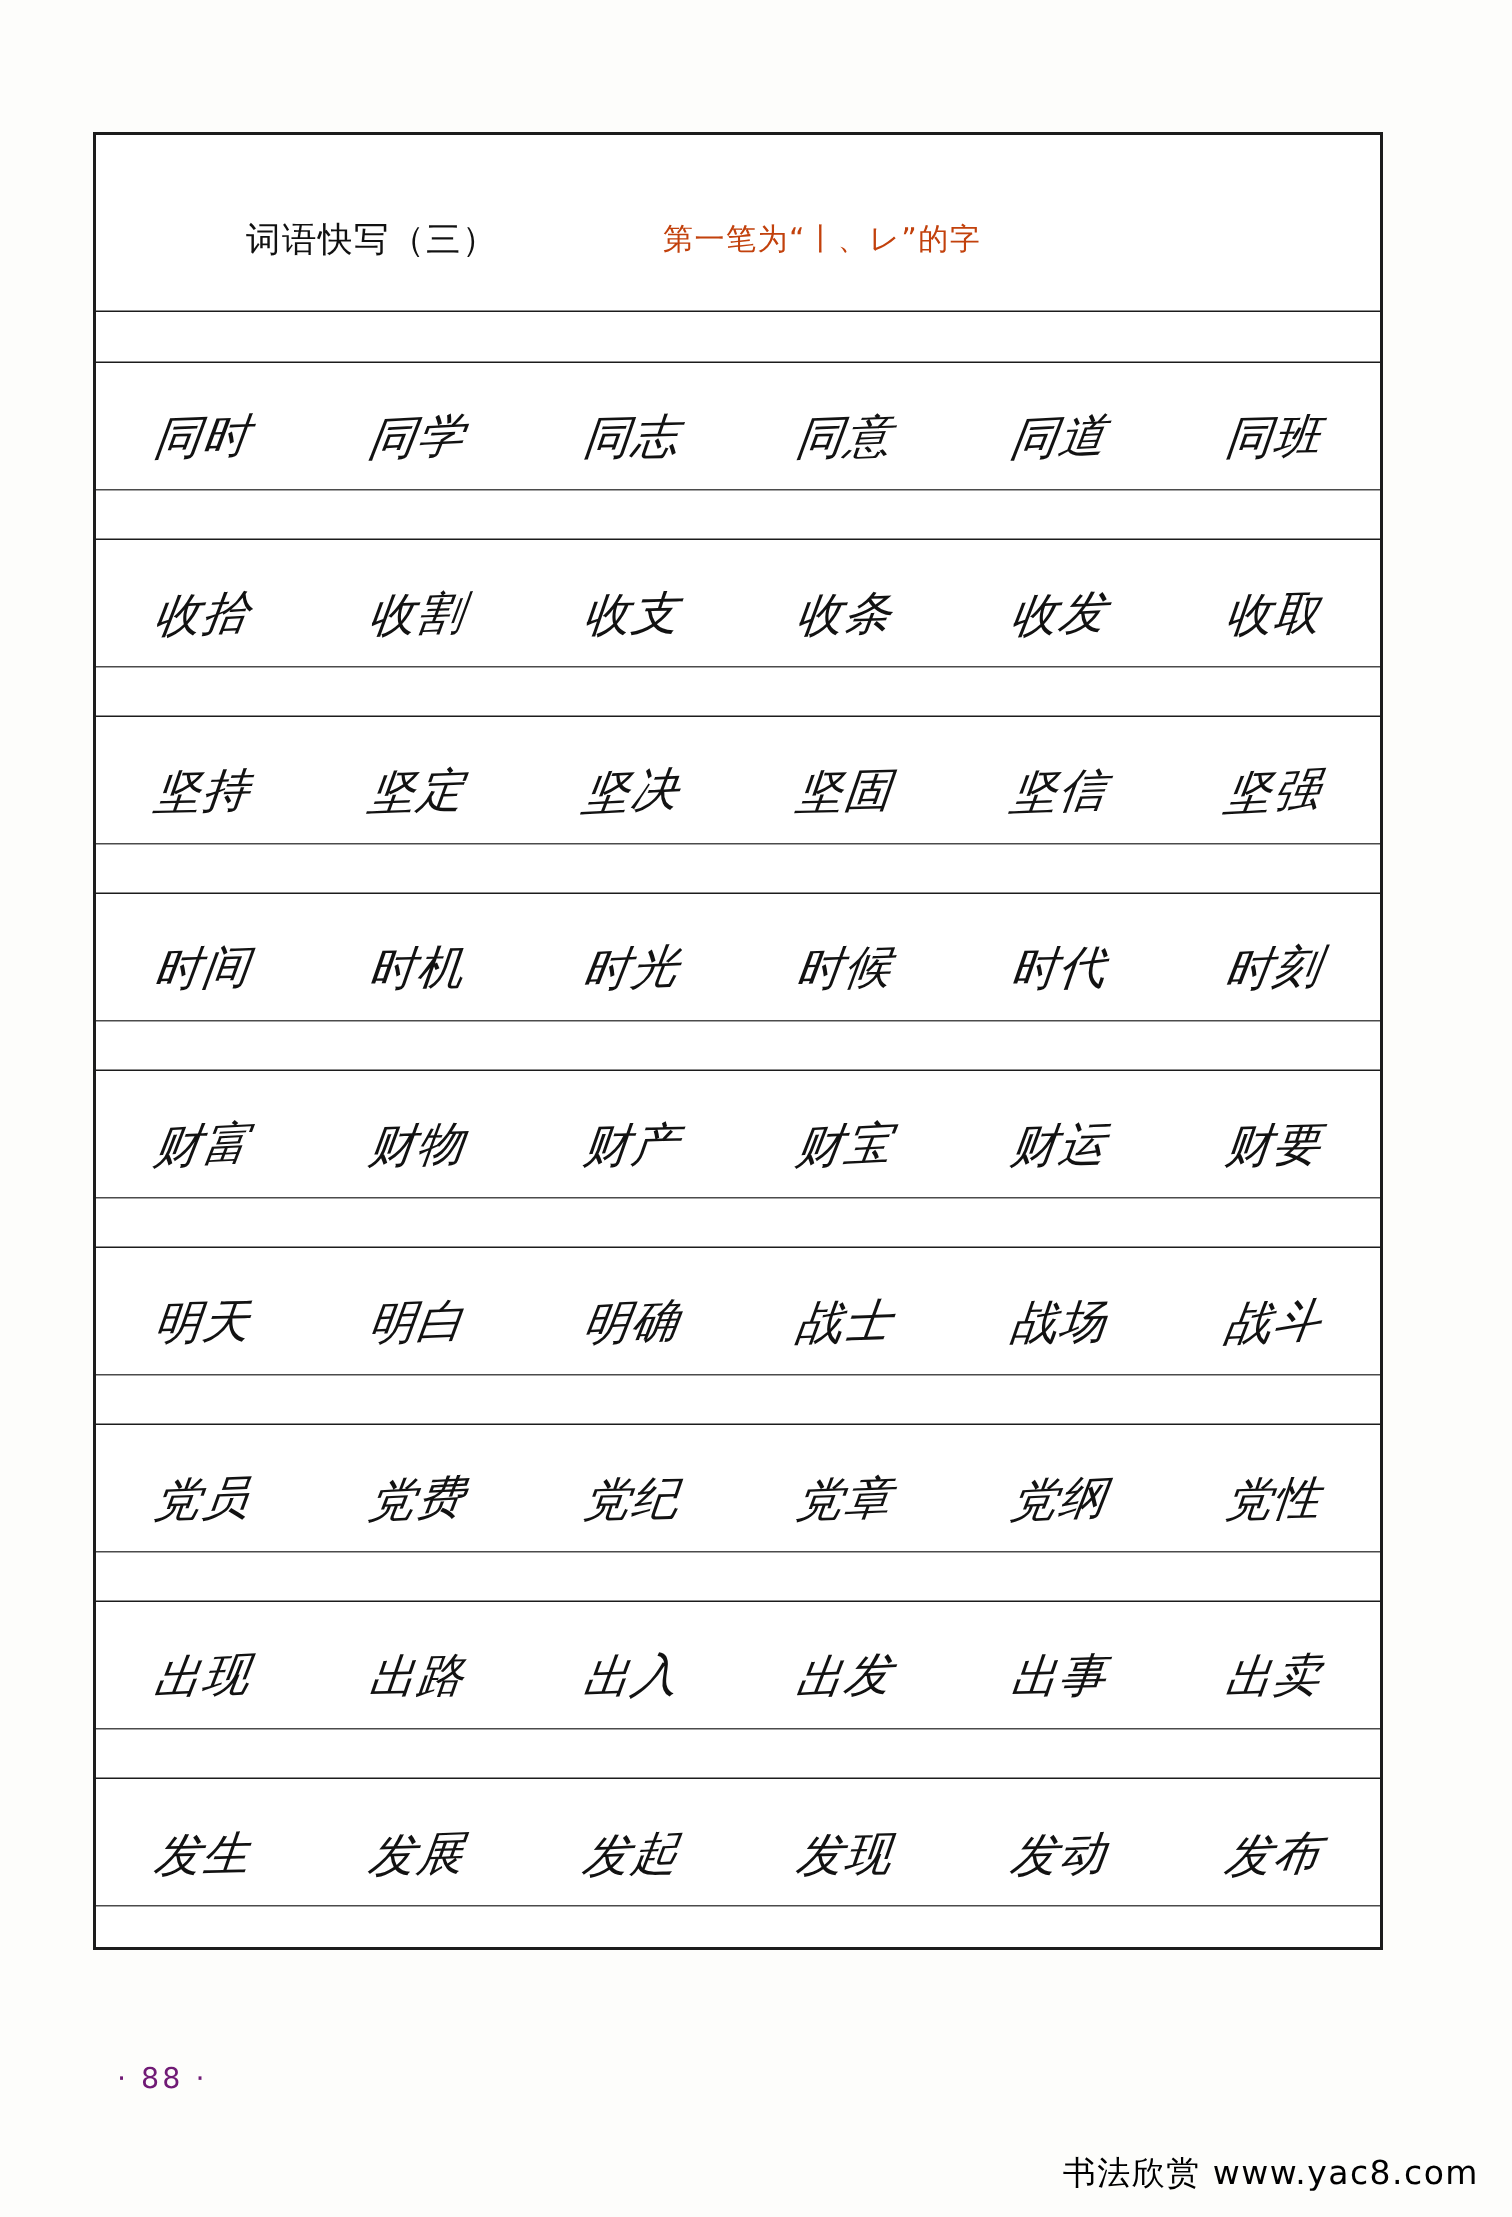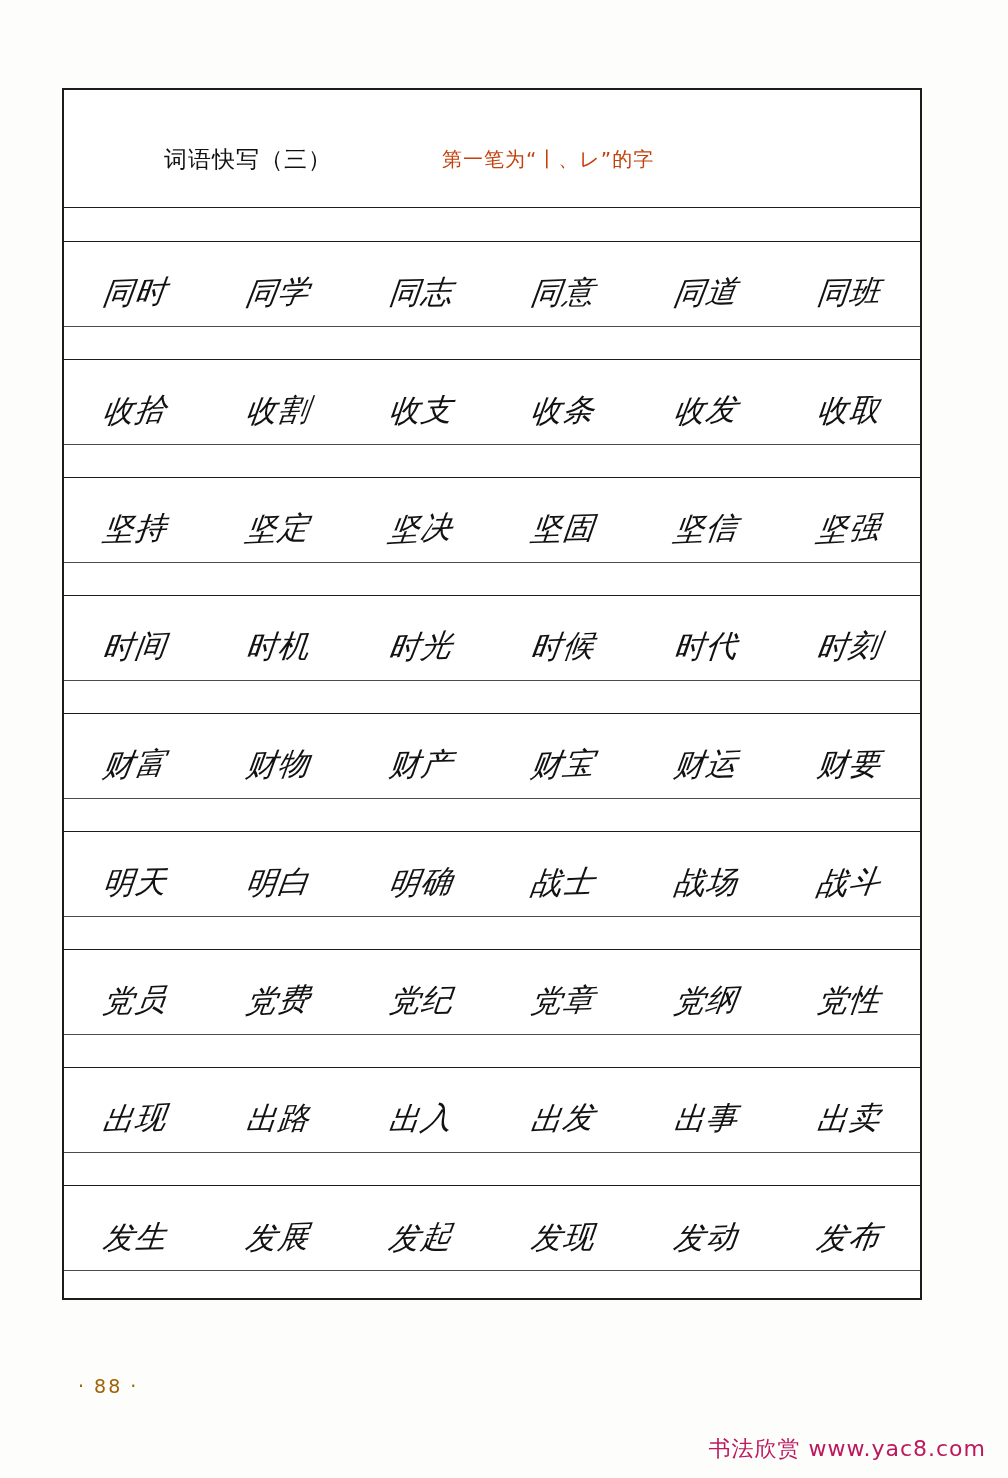--- a/index.html
+++ b/index.html
@@ -124,31 +124,31 @@
   }
   .hand.v2 { transform: skewX(-11deg) rotate(-3deg); }
   .hand.v3 { transform: skewX(-7deg) rotate(-1.4deg); }
 
   
   #page-number {
     position: absolute;
     left: 78px;
     top: 1375px;
     font-size: 19px;
-    color: #a16207;
+    color: #701a75;
     letter-spacing: 2px;
   }
 
   
   #footer-credit {
     position: absolute;
     right: 22px;
     bottom: 14px;
     font-size: 22px;
-    color: #be185d;
+    color: #000000;
     letter-spacing: 1px;
     font-family: "DejaVu Sans", "Liberation Sans", sans-serif;
     white-space: nowrap;
   }
   #footer-credit .cn { margin-right: 8px; }
 </style>
 </head>
 <body>
 
 <div id="page-sheet">

